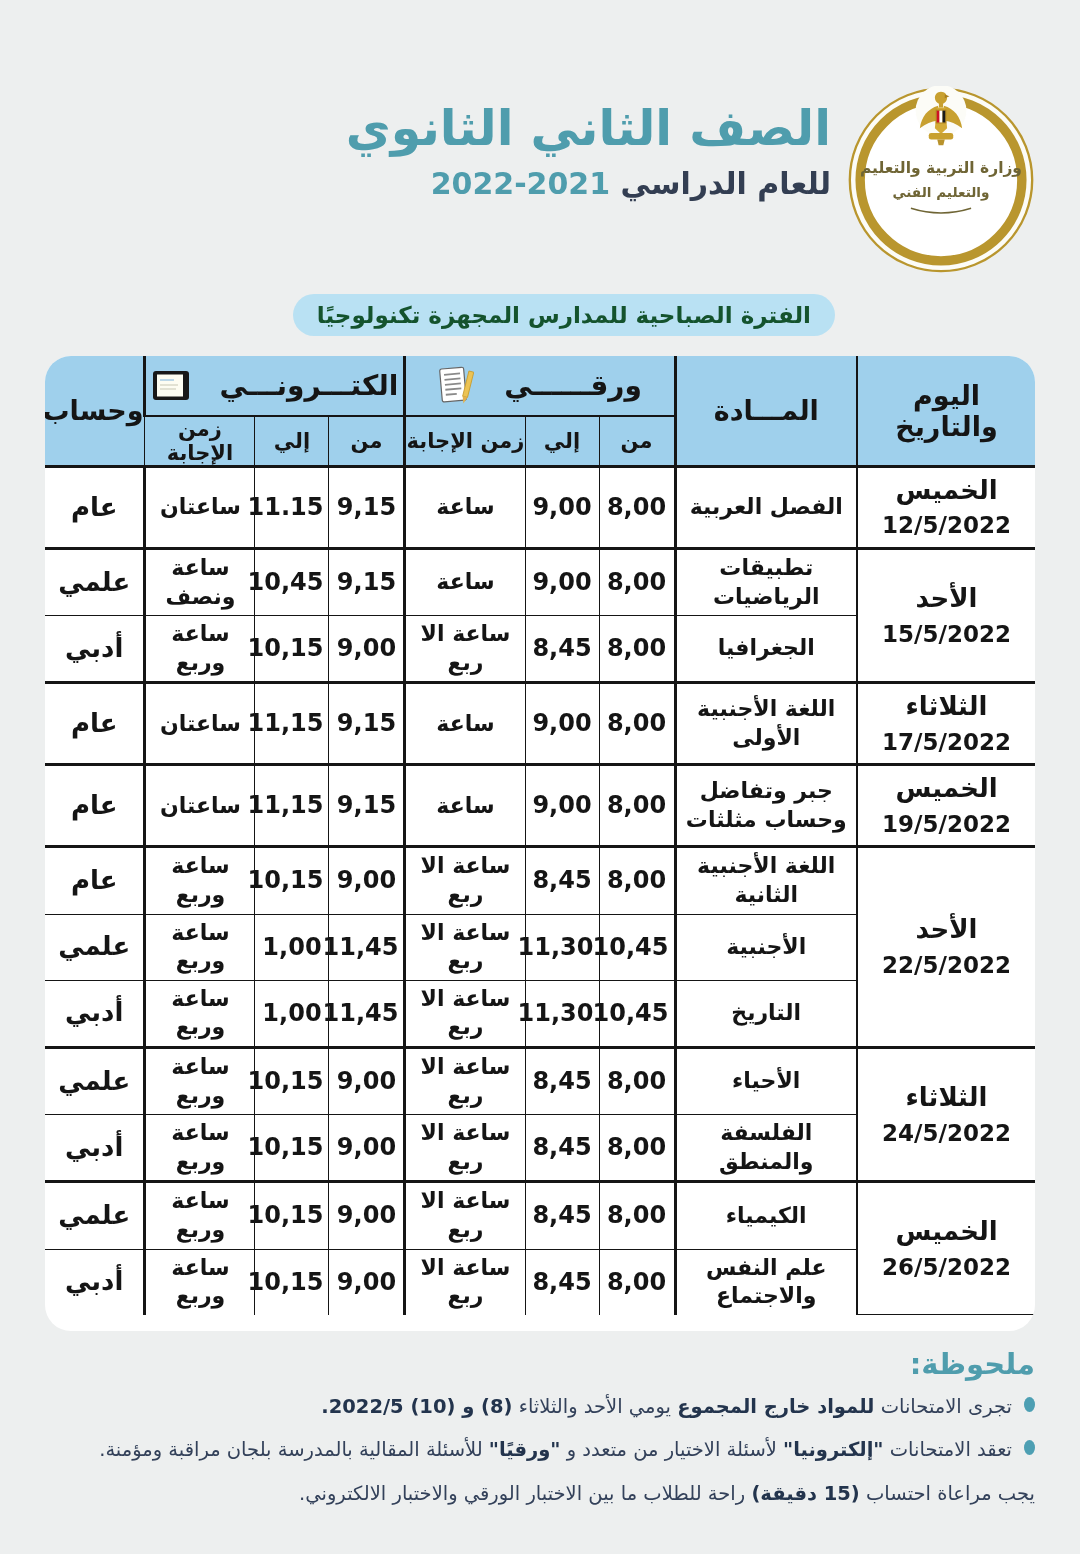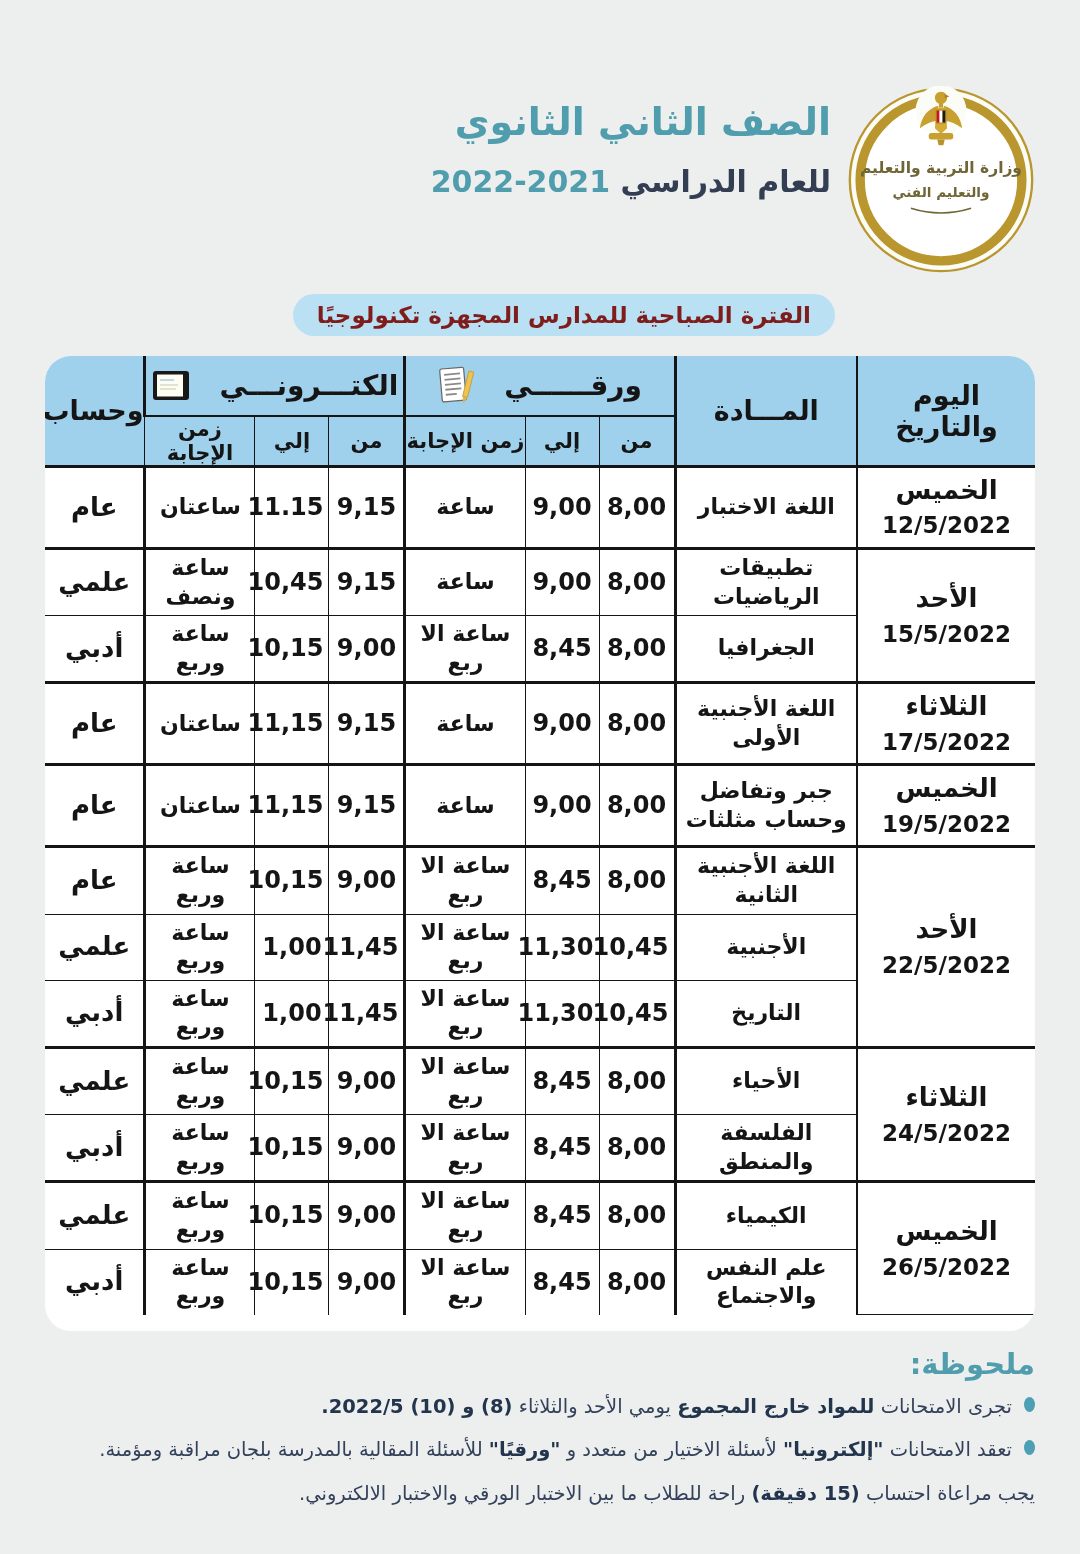--- a/index.html
+++ b/index.html
@@ -6,26 +6,26 @@
   html, body { background: #edefef; }
   body {
     width: 1080px; height: 1554px; margin: 0 auto;
     font-family: "DejaVu Sans", sans-serif;
     color: #1a1a1a; overflow: hidden; position: relative;
   }
   
   .page-header { display: flex; align-items: flex-start; gap: 16px; padding: 86px 45px 0 45px; }
   .seal-wrap { flex: 0 0 188px; }
   .titles { flex: 1; text-align: right; padding-top: 14px; }
-  .main-title { font-size: 38px; font-weight: bold; color: #4f9dad; letter-spacing: -1px; margin-bottom: 19px; }
+  .main-title { font-size: 49px; font-weight: bold; color: #4f9dad; letter-spacing: -1px; margin-bottom: 8px; }
   .sub-line { font-size: 30px; font-weight: bold; color: #333e52; margin-bottom: 12px; line-height: 1.25; }
   .sub-line .hl { color: #4f9dad; }
   .badge-row { margin: 16px 245px 0 0; }
   .badge {
-    display: inline-block; background: #b9e1f3; color: #7f1d1d;
+    display: inline-block; background: #b9e1f3; color: #14532d;
     font-size: 23px; font-weight: bold; padding: 8px 24px; border-radius: 24px;
   }
   
   .card {
     margin: 20px 45px 0 45px; background: #ffffff;
     border-radius: 26px; overflow: hidden; padding-bottom: 16px;
   }
   table { width: 100%; border-collapse: collapse; table-layout: fixed; }
   th, td { border: 1.5px solid #151515; text-align: center; vertical-align: middle; font-weight: bold; color: #151515; }
   
@@ -166,21 +166,21 @@
         <th class="s-eto">إلي</th>
         <th class="s-edur">زمن الإجابة</th>
       </tr>
     </thead>
     <tbody>
         <tr class="group-first tall">
           <td class="c-day" rowspan="1">
             <div class="day-name">الخميس</div>
             <div class="day-date" dir="ltr">12/5/2022</div>
           </td>
-          <td class="c-subject">اللغة الاختبار</td>
+          <td class="c-subject">الفصل العربية</td>
           <td class="c-time"><span dir="ltr">8,00</span></td>
           <td class="c-time"><span dir="ltr">9,00</span></td>
           <td class="c-dur c-pdur">ساعة</td>
           <td class="c-time"><span dir="ltr">9,15</span></td>
           <td class="c-time"><span dir="ltr">11.15</span></td>
           <td class="c-dur c-edur">ساعتان</td>
           <td class="c-branch">عام</td>
         </tr>
         <tr class="group-first">
           <td class="c-day" rowspan="2">

